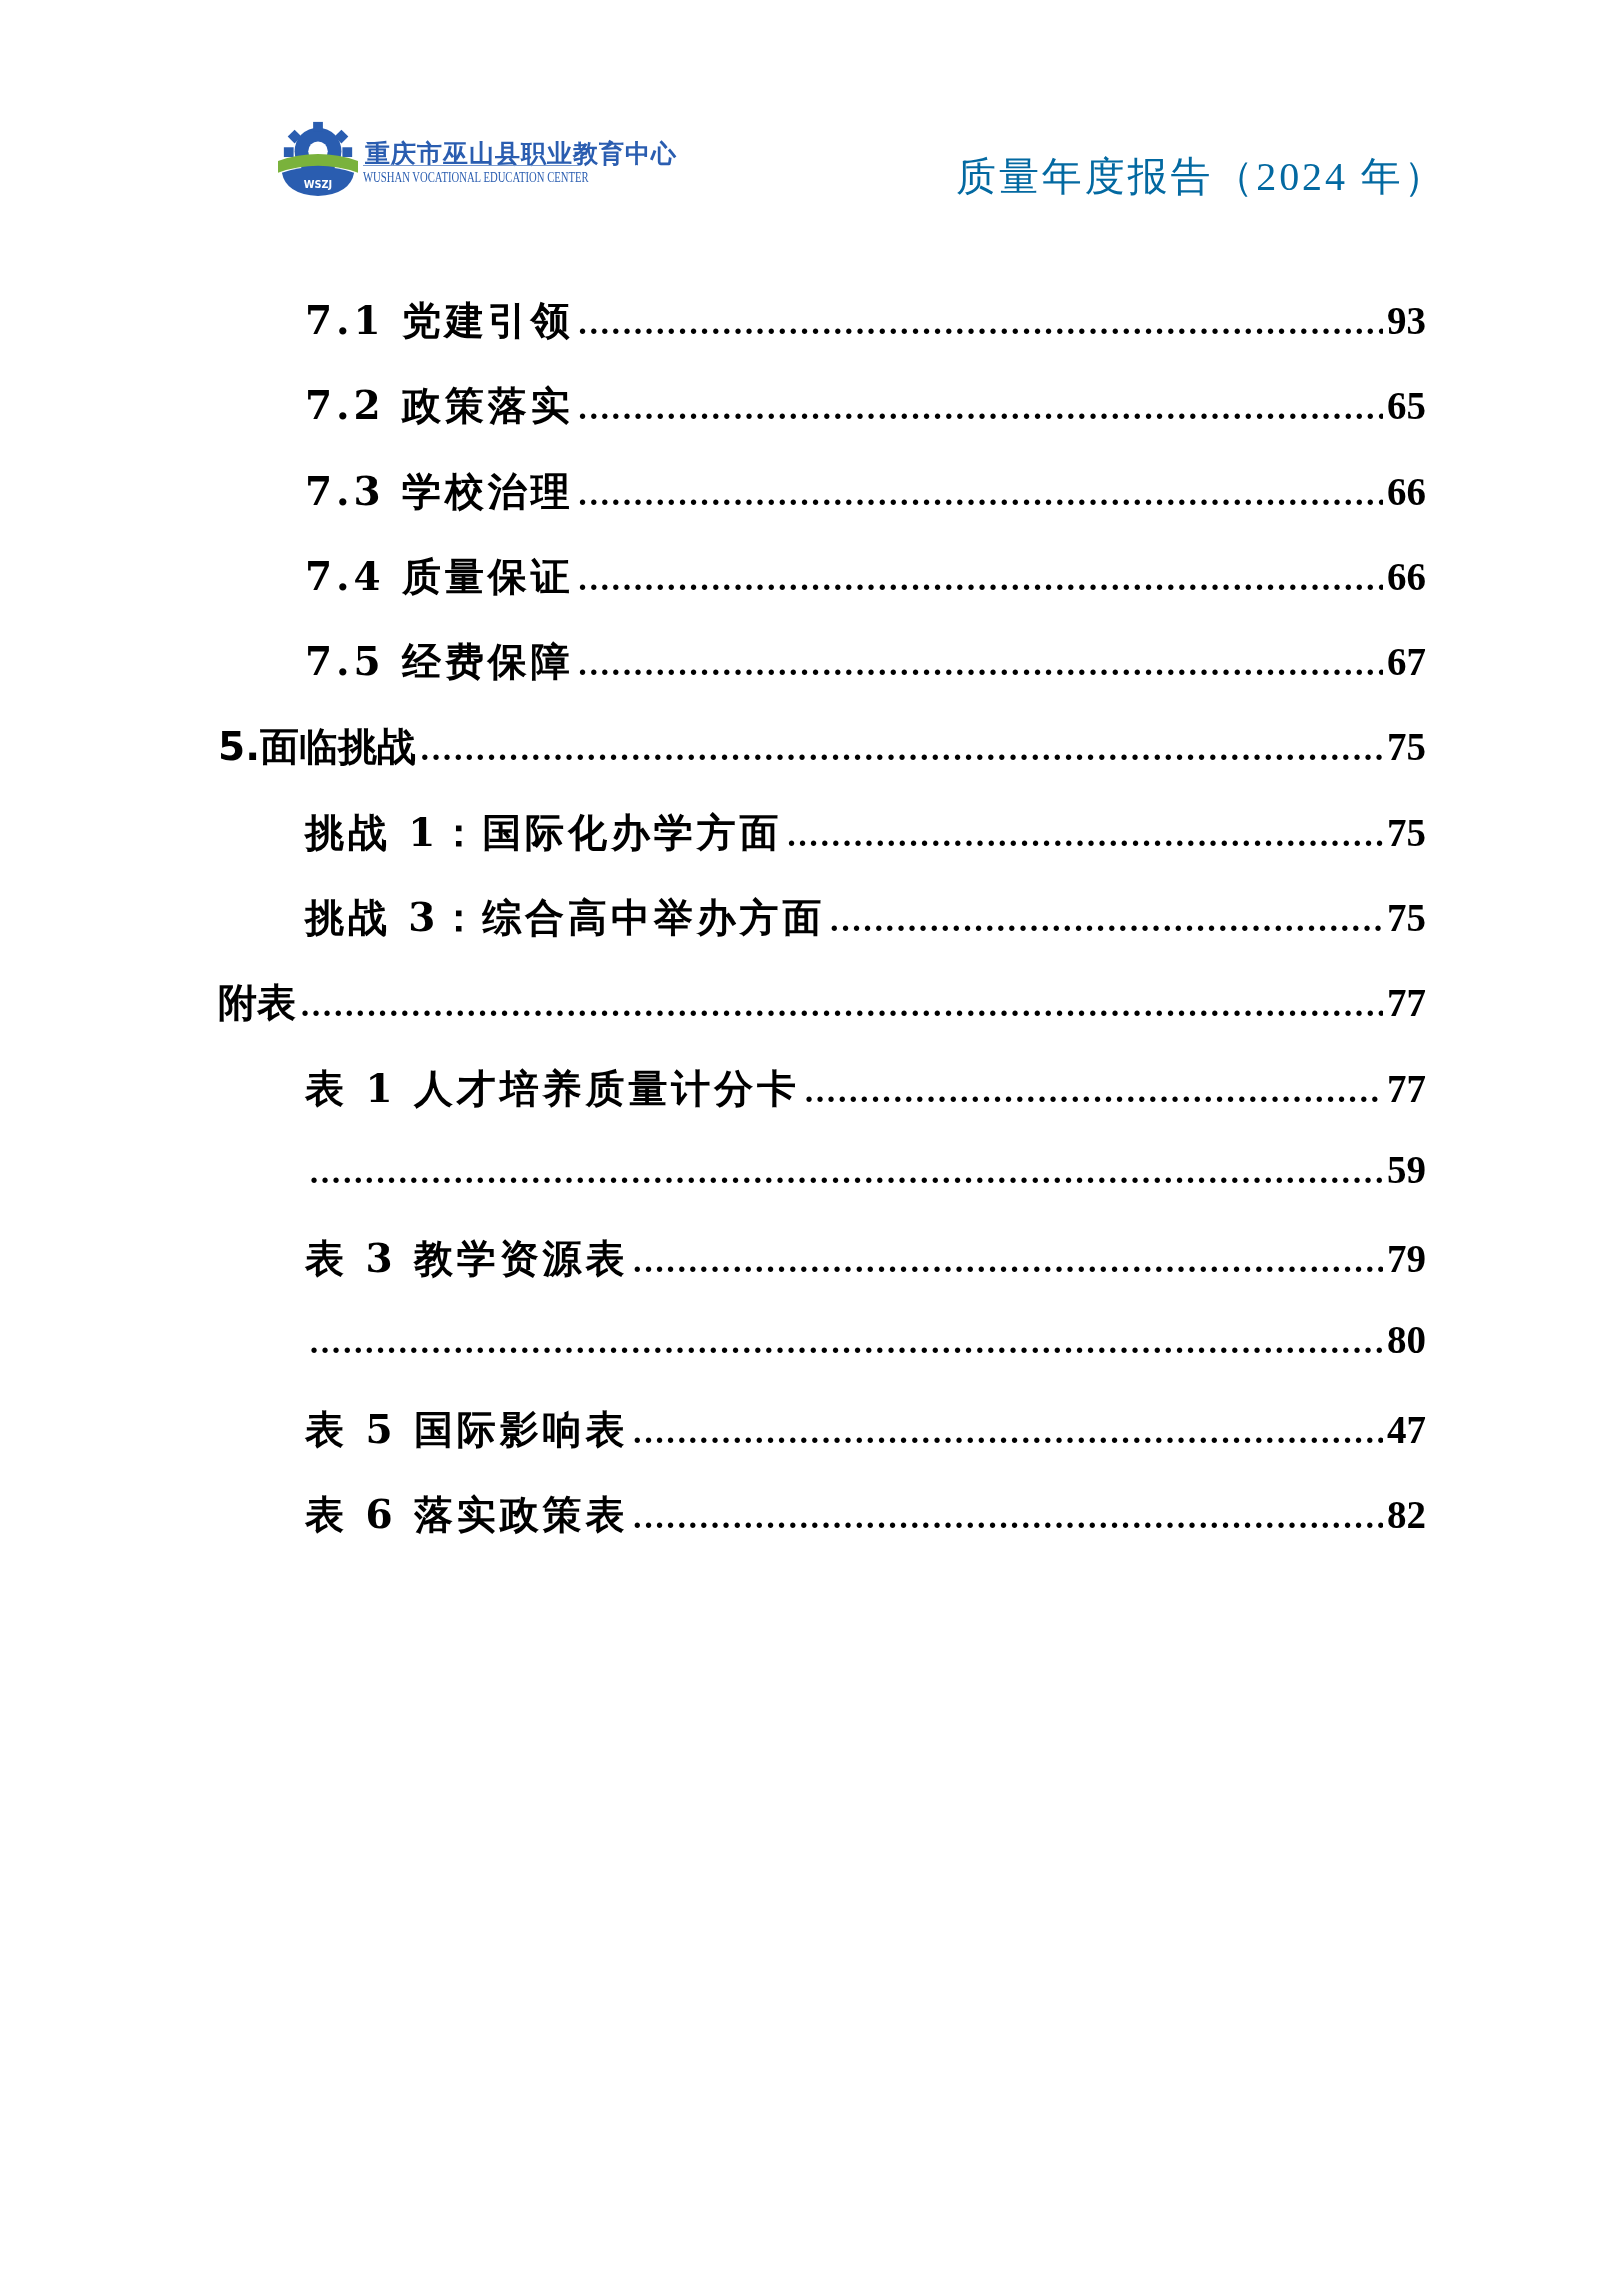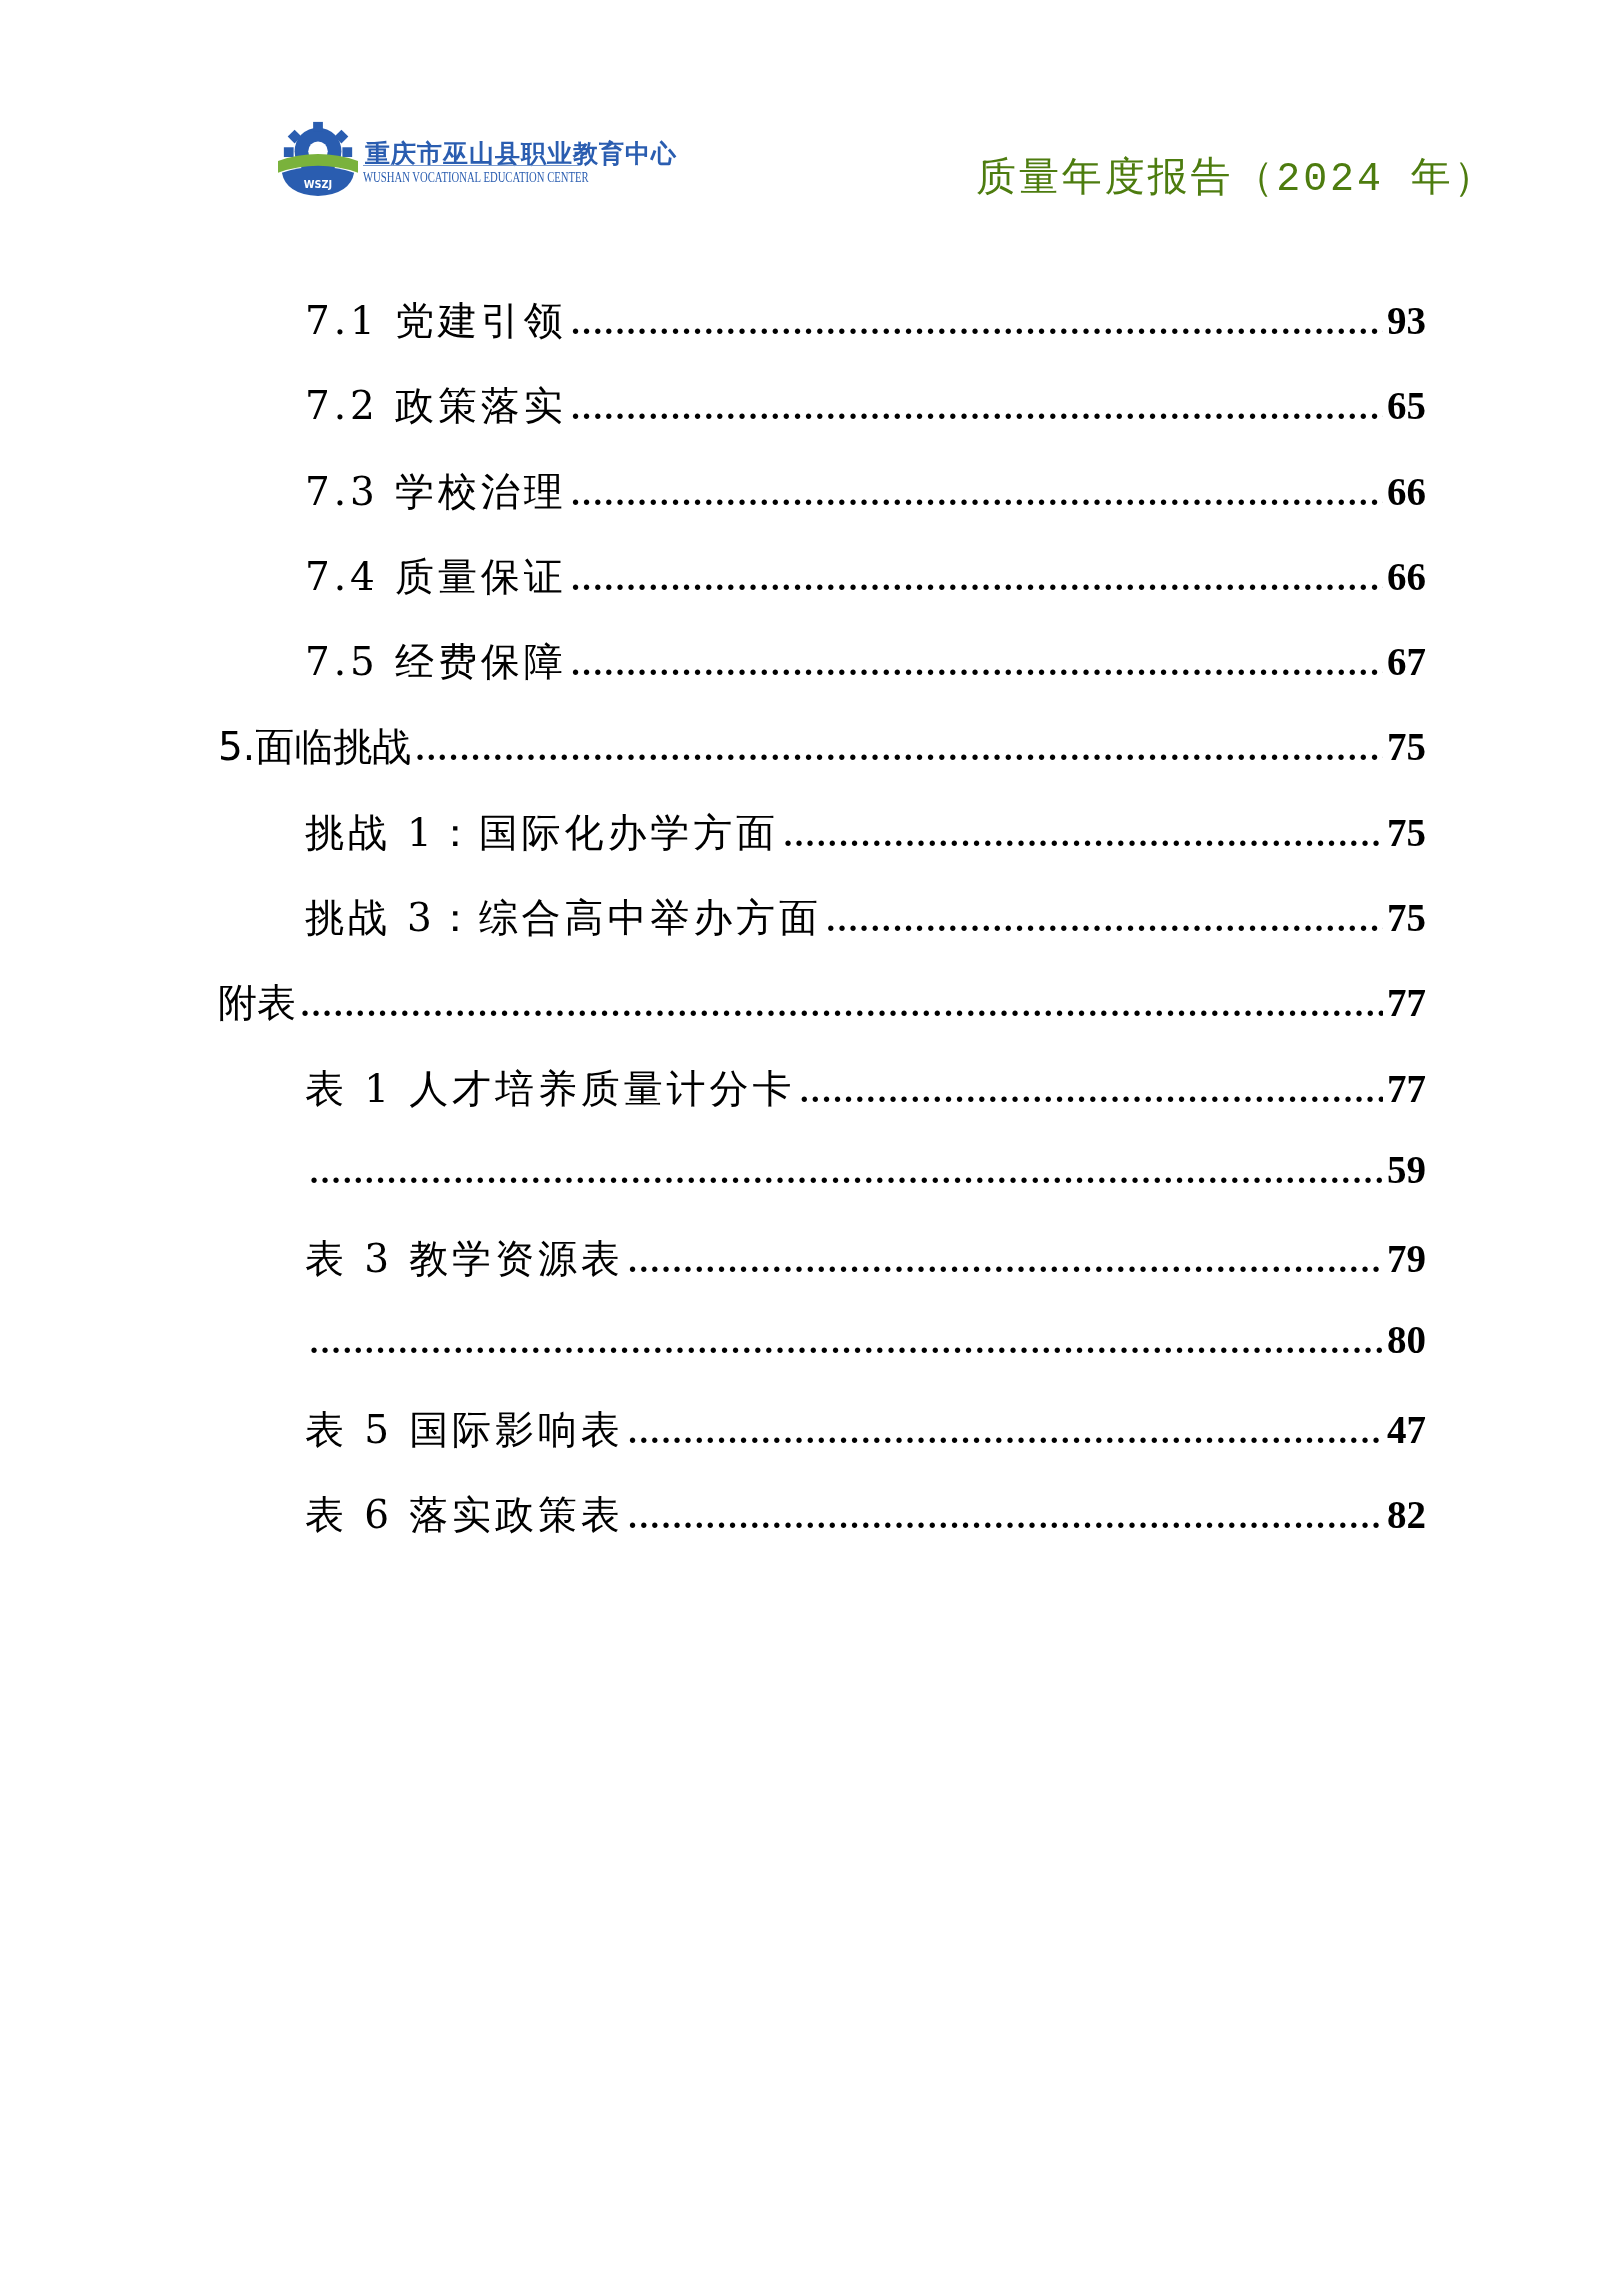--- a/index.html
+++ b/index.html
@@ -6,25 +6,25 @@
   body { width:1621px; height:2293px; position:relative; overflow:hidden;
          font-family:"DejaVu Serif", "Liberation Serif", serif; color:#000; }
   .header { position:absolute; left:0; top:0; width:1621px; height:225px; }
   .logo { position:absolute; left:272px; top:118px; width:93px; height:80px; }
   .logo-cn { position:absolute; left:365px; top:137px; font-size:25px; color:#2a5db0;
              font-family:"DejaVu Serif", serif; letter-spacing:1px; font-weight:bold; }
   .logo-line { position:absolute; left:363px; top:165px; width:216px; height:1px; background:#7a9acf; }
   .logo-en { position:absolute; left:363px; top:170px; font-size:13.7px; color:#2a5db0;
              font-family:"Liberation Serif", serif; transform:scaleX(0.78); transform-origin:left top;
              white-space:nowrap; }
-  .report-title { position:absolute; left:956px; top:149px; font-size:40px; color:#4d7c0f;
-                  font-family:Liberation Mono, monospace; letter-spacing:2.9px; white-space:nowrap;margin-left:20px; }
+  .report-title { position:absolute; left:956px; top:149px; font-size:40px; color:#0369a1;
+                  font-family:Liberation Serif, serif; letter-spacing:2.9px; white-space:nowrap; }
   .toc { position:absolute; left:0; top:0; width:1621px; }
   .toc-row { position:absolute; display:flex; align-items:baseline; height:59px; right:195px; }
-  .toc-label { white-space:nowrap; font-size:39px; font-weight:normal; letter-spacing:3.9px;
+  .toc-label { white-space:nowrap; font-size:39px; font-weight:bold; letter-spacing:3.9px;
                font-family:"DejaVu Serif", "Liberation Serif", serif; }
   .toc-row.lvl1 .toc-label { letter-spacing:0; font-family:"DejaVu Sans", sans-serif; font-size:39px; }
   .dots { flex:1; overflow:hidden; white-space:nowrap; font-size:29px; font-weight:bold;
           margin:0 3.9px; letter-spacing:1px; }
   .dots::before { content:"........................................................................................................................................................................................................"; }
   .toc-page { font-size:39px; font-weight:bold; font-family:"Liberation Serif", serif; white-space:nowrap; }
 </style>
 </head>
 <body>
 

